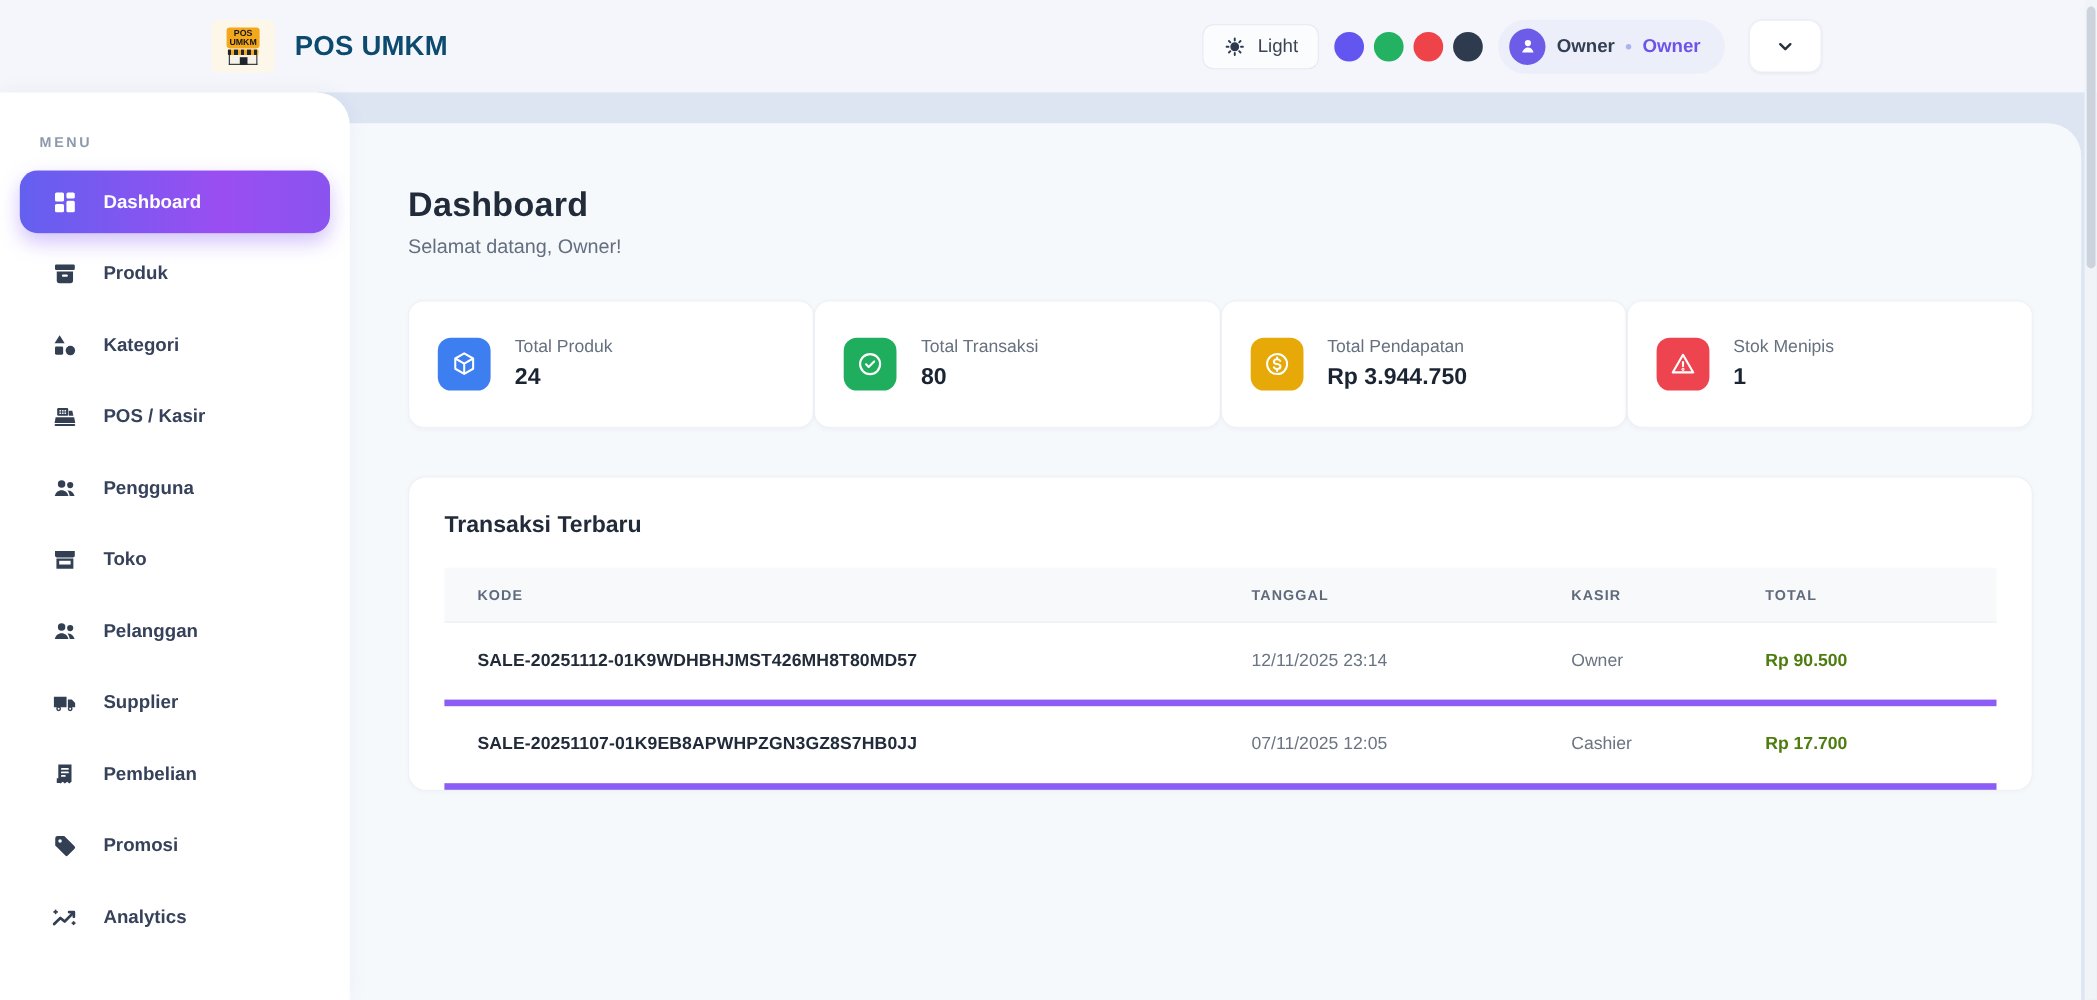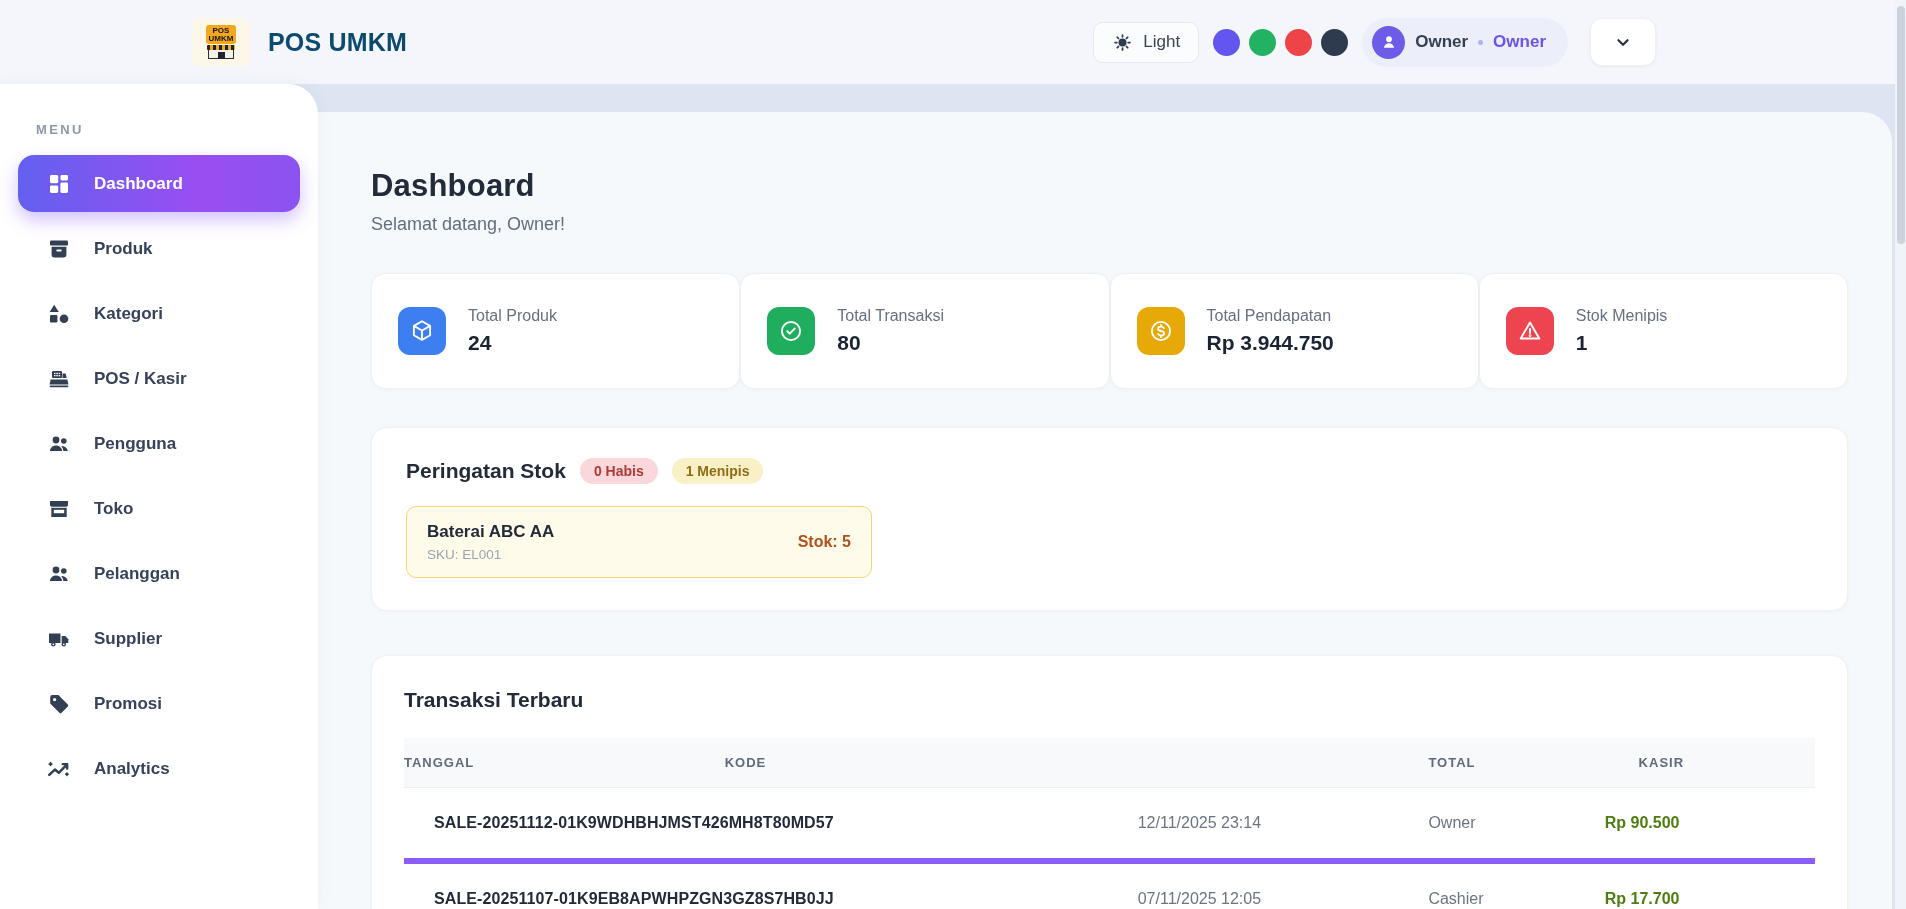--- a/index.html
+++ b/index.html
@@ -256,20 +256,34 @@
             <path d="M14.7 9h3.6l3 3.2v3.8h-6.6z"></path>
             <circle cx="6.3" cy="17.3" r="2.2"></circle>
               <circle cx="16.8" cy="17.3" r="2.2"></circle>
             <circle cx="6.3" cy="17.3" r="0.9" fill="#ffffff"></circle>
               <circle cx="16.8" cy="17.3" r="0.9" fill="#ffffff"></circle>
           </svg>
         </span>
         <span class="si-label">Supplier</span>
       </div>
 
+      <div class="side-item">
+        <span class="si-icon">
+          <svg width="24" height="24" viewBox="0 0 24 24" fill="currentColor">
+            <path d="M6 3h12v15.6l-2 1.6-2-1.6-2 1.6-2-1.6-2 1.6-2-1.6z"></path>
+            <g fill="#ffffff">
+                <rect x="8.4" y="6.2" width="7.2" height="1.6" rx="0.8"></rect>
+                <rect x="8.4" y="9.4" width="7.2" height="1.6" rx="0.8"></rect>
+                <rect x="8.4" y="12.6" width="4.4" height="1.6" rx="0.8"></rect>
+              </g>
+            <path d="M4.6 15.5h3.2v4.4H4.6z"></path>
+          </svg>
+        </span>
+        <span class="si-label">Pembelian</span>
+      </div>
 
       <div class="side-item">
         <span class="si-icon">
           <svg width="24" height="24" viewBox="0 0 24 24" fill="currentColor">
             <path d="M3.2 5.2A2.2 2.2 0 0 1 5.4 3h6l9.4 9.4a1.6 1.6 0 0 1 0 2.2l-6.2 6.2a1.6 1.6 0 0 1-2.2 0L3.2 11.6z"></path>
             <circle cx="7.6" cy="7.6" r="1.6" fill="#ffffff"></circle>
           </svg>
         </span>
         <span class="si-label">Promosi</span>
       </div>
@@ -341,43 +355,29 @@
                   <circle cx="12" cy="16.4" r="0.4" fill="#ffffff"></circle>
               </svg>
             </span>
             <div class="stat-meta">
               <div class="stat-label">Stok Menipis</div>
               <div class="stat-value">1</div>
             </div>
           </div>
         </div>
 
-        <div class="card stock-card">
-          <div class="stock-head">
-            <span class="section-title">Peringatan Stok</span>
-            <span class="badge badge-habis">0 Habis</span>
-            <span class="badge badge-menipis">1 Menipis</span>
-          </div>
-          <div class="alert-item">
-            <div>
-              <div class="alert-name">Baterai ABC AA</div>
-              <div class="alert-sku">SKU: EL001</div>
-            </div>
-            <div class="alert-stock">Stok: 5</div>
-          </div>
-        </div>
 
         <div class="card trx-card">
           <div class="section-title">Transaksi Terbaru</div>
           <div class="trx-table">
             <div class="trx-row trx-head">
+              <div class="cell c-kode">KODE</div>
               <div class="cell c-tanggal">TANGGAL</div>
-              <div class="cell c-kode">KODE</div>
+              <div class="cell c-kasir">KASIR</div>
               <div class="cell c-total">TOTAL</div>
-              <div class="cell c-kasir">KASIR</div>
             </div>
             <div class="trx-body">
               <div class="trx-row">
                 <div class="cell c-kode v-kode">SALE-20251112-01K9WDHBHJMST426MH8T80MD57</div>
                 <div class="cell c-tanggal v-muted">12/11/2025 23:14</div>
                 <div class="cell c-kasir v-muted">Owner</div>
                 <div class="cell c-total v-total">Rp 90.500</div>
               </div>
               <div class="trx-row">
                 <div class="cell c-kode v-kode">SALE-20251107-01K9EB8APWHPZGN3GZ8S7HB0JJ</div>

